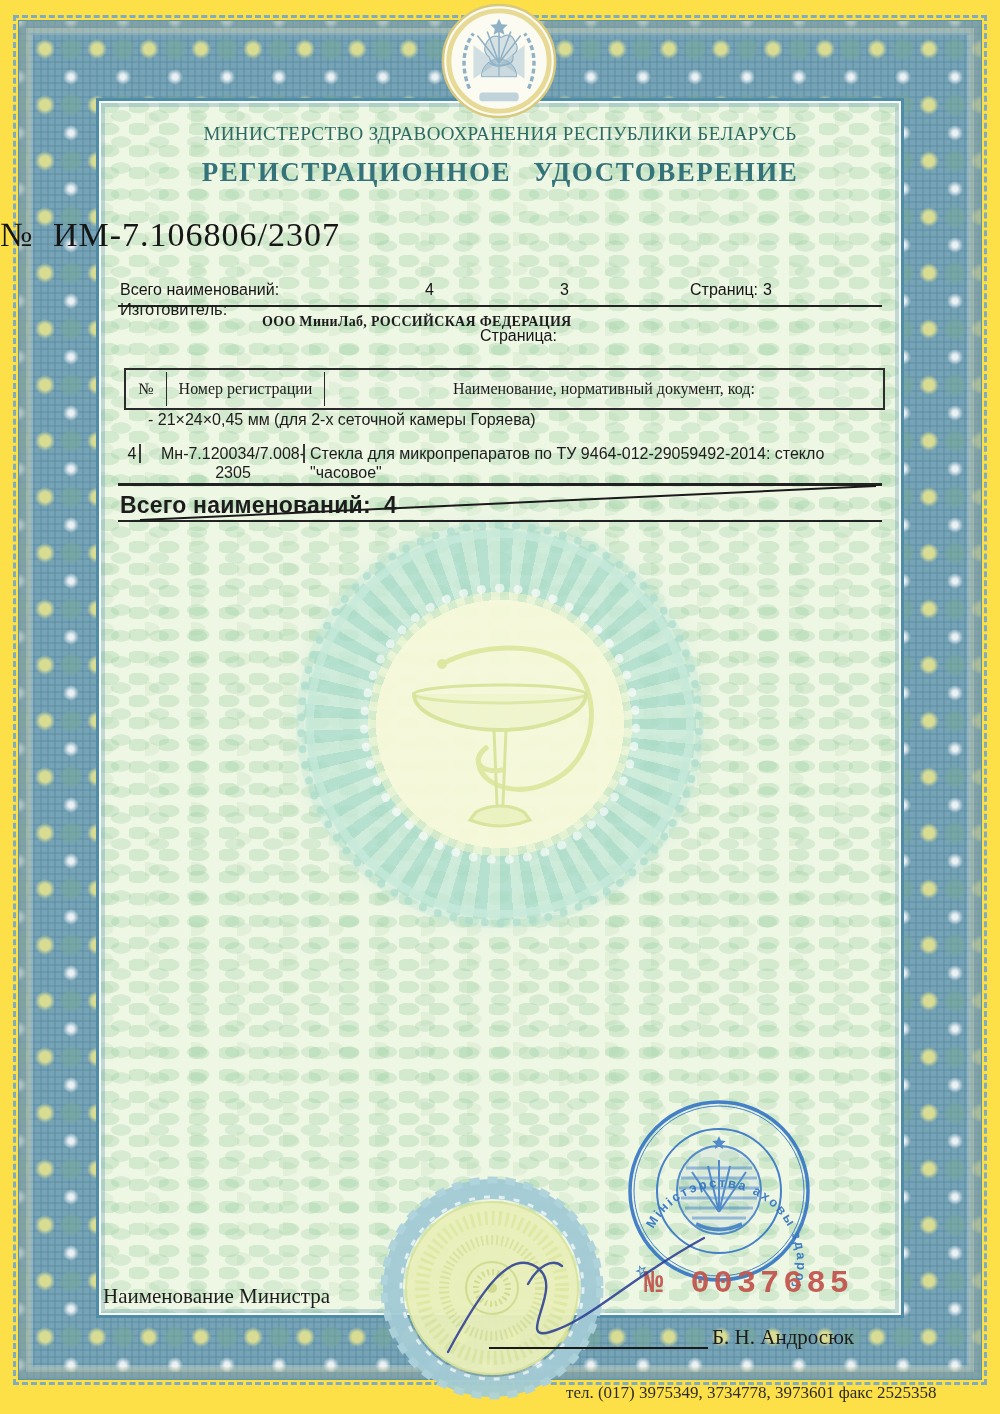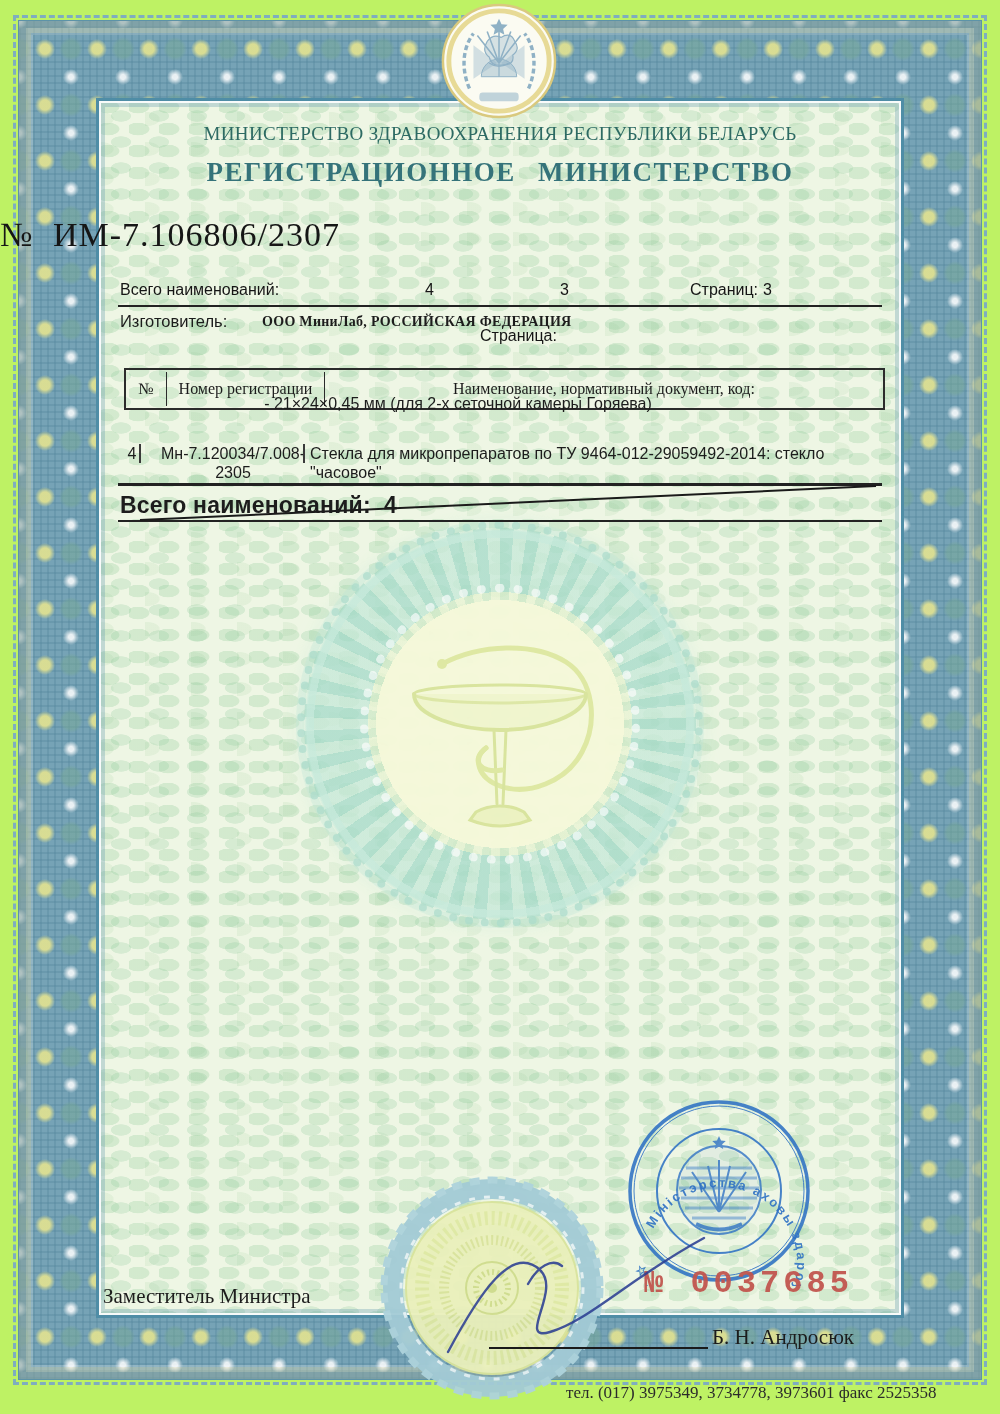--- a/index.html
+++ b/index.html
@@ -1,16 +1,16 @@
 <!DOCTYPE html>
 <html><head>
 <meta charset="utf-8">
 <style>
   html,body{margin:0;padding:0;background:#ffffff;}
-  .page{position:relative;width:1000px;height:1414px;background:#bef264;overflow:hidden;
+  .page{position:relative;width:1000px;height:1414px;background:#fde047;overflow:hidden;
         font-family:"Liberation Sans",sans-serif;color:#1c1c1c;}
   .abs{position:absolute;}
 
   
   .band{position:absolute;left:18px;top:20px;right:18px;bottom:34px;
     background-color:#76a3b6;
     background-image:
       radial-gradient(circle 10px at 50% 50%, rgba(222,224,146,.95) 0 5px, rgba(222,224,146,0) 10px),
       radial-gradient(circle 8px at 50% 50%, rgba(255,255,255,.85) 0 2.5px, rgba(255,255,255,0) 8px),
       radial-gradient(circle 12px at 50% 50%, rgba(120,170,150,.5) 0 8px, rgba(120,170,150,0) 12px),
@@ -55,21 +55,21 @@
   
   .ministry{left:0;right:0;top:123px;text-align:center;
     font-family:"Liberation Serif",serif;font-size:19px;letter-spacing:.4px;color:#2d6a63;z-index:5;}
   .title{left:0;right:0;top:157px;text-align:center;font-family:"Liberation Serif",serif;
     font-weight:bold;font-size:27px;letter-spacing:1.5px;word-spacing:14px;color:#35737a;z-index:5;}
   .cert-number{left:0;right:0;top:216px;text-align:left;font-family:"Liberation Serif",serif;
     font-size:34px;letter-spacing:1px;word-spacing:10px;color:#161616;z-index:5;}
 
   .fline{top:281px;font-size:16px;color:#151515;z-index:5;}
   .rule{background:#222;z-index:5;}
-  .mfr-label{left:120px;top:312px;font-size:16.5px;z-index:5;}
+  .mfr-label{left:120px;top:300px;font-size:16.5px;z-index:5;}
   .mfr-value{left:262px;top:314px;font-family:"Liberation Serif",serif;font-weight:bold;
     font-size:14px;letter-spacing:.3px;z-index:5;}
 
   
   .thead{left:124px;top:368px;width:757px;height:38px;border:2px solid #2b2b2b;
     display:flex;align-items:center;font-family:"Liberation Serif",serif;font-size:16px;z-index:5;
     background:rgba(255,255,255,.06);}
   .thead .c1{width:40px;text-align:center;border-right:1.5px solid #2b2b2b;line-height:34px;height:34px;}
   .thead .c2{width:157px;text-align:center;border-right:1.5px solid #2b2b2b;line-height:34px;height:34px;}
   .thead .c3{flex:1;text-align:center;}
@@ -120,41 +120,41 @@
       <path d="M60 58 v18 M50 62 q10 7 20 0" stroke-width="1.2"></path>
       <path d="M30 88 C 22 70 22 48 34 32" stroke-width="3.5" stroke-dasharray="5 3"></path>
       <path d="M90 88 C 98 70 98 48 86 32" stroke-width="3.5" stroke-dasharray="5 3"></path>
       <path d="M34 44 L58 62 L34 78 Z" fill="rgba(134,171,194,.5)" stroke="none" opacity=".75"></path>
       <path d="M86 44 L62 62 L86 78 Z" fill="rgba(134,171,194,.5)" stroke="none" opacity=".75"></path>
       <rect x="40" y="92" width="40" height="9" rx="3.5" fill="rgba(134,171,194,.55)" stroke="none"></rect>
     </g>
   </svg>
 
   <div class="abs ministry">МИНИСТЕРСТВО ЗДРАВООХРАНЕНИЯ РЕСПУБЛИКИ БЕЛАРУСЬ</div>
-  <div class="abs title">РЕГИСТРАЦИОННОЕ МИНИСТЕРСТВО</div>
+  <div class="abs title">РЕГИСТРАЦИОННОЕ УДОСТОВЕРЕНИЕ</div>
   <div class="abs cert-number">№ ИМ-7.106806/2307</div>
 
   <div class="abs fline" style="left:120px;">Всего наименований:</div>
   <div class="abs fline" style="left:425px;">4</div>
   <div class="abs fline" style="left:480px;margin-top:46px;">Страница:</div>
   <div class="abs fline" style="left:560px;">3</div>
   <div class="abs fline" style="left:690px;">Страниц:</div>
   <div class="abs fline" style="left:763px;">3</div>
   <div class="abs rule" style="left:118px;top:305px;width:764px;height:1.6px;"></div>
 
   <div class="abs mfr-label">Изготовитель:</div>
   <div class="abs mfr-value">ООО МиниЛаб, РОССИЙСКАЯ ФЕДЕРАЦИЯ</div>
 
   <div class="abs thead">
     <div class="c1">№</div>
     <div class="c2">Номер регистрации</div>
     <div class="c3">Наименование, нормативный документ, код:</div>
   </div>
 
-  <div class="abs cell" style="left:148px;top:394px;width:620px;text-align:center;">- 21×24×0,45 мм (для 2-х сеточной камеры Горяева)</div>
+  <div class="abs cell" style="left:148px;top:410px;width:620px;">- 21×24×0,45 мм (для 2-х сеточной камеры Горяева)</div>
 
   <div class="abs cell" style="left:122px;top:444px;width:20px;text-align:center;">4</div>
   <div class="abs vtick" style="left:139px;top:444px;height:19px;"></div>
   <div class="abs cell" style="left:158px;top:444px;width:150px;text-align:center;overflow-wrap:break-word;">Мн-7.120034/7.008-2305</div>
   <div class="abs vtick" style="left:303px;top:444px;height:19px;"></div>
   <div class="abs cell" style="left:310px;top:444px;width:522px;">Стекла для микропрепаратов по ТУ 9464-012-29059492-2014: стекло "часовое"</div>
 
   <div class="abs rule" style="left:118px;top:483px;width:764px;height:3px;"></div>
   <div class="abs rule" style="left:118px;top:520px;width:764px;height:2px;"></div>
   <svg class="abs" style="left:118px;top:482px;z-index:5;" width="764" height="42" viewBox="0 0 764 42">
@@ -201,18 +201,18 @@
   <div class="abs serial">№ 0037685</div>
 
   <svg class="abs" style="left:420px;top:1200px;z-index:8;" width="320" height="180" viewBox="0 0 320 180">
     <g fill="none" stroke="#2c3f93" stroke-width="2.4" stroke-linecap="round" opacity=".88">
       <path d="M 28 152 C 60 92 92 44 120 70 C 142 90 96 142 130 132 C 170 120 210 78 284 38"></path>
       <path d="M 108 84 C 118 66 132 58 142 66"></path>
     </g>
   </svg>
 
   <div class="abs sig-line"></div>
-  <div class="abs signer-title">Заместитель Министра</div>
+  <div class="abs signer-title">Наименование Министра</div>
   <div class="abs signer-name">Б. Н. Андросюк</div>
 
   <div class="abs phone">тел. (017)  3975349, 3734778, 3973601 факс 2525358</div>
 
 </div>
 
 </body></html>

